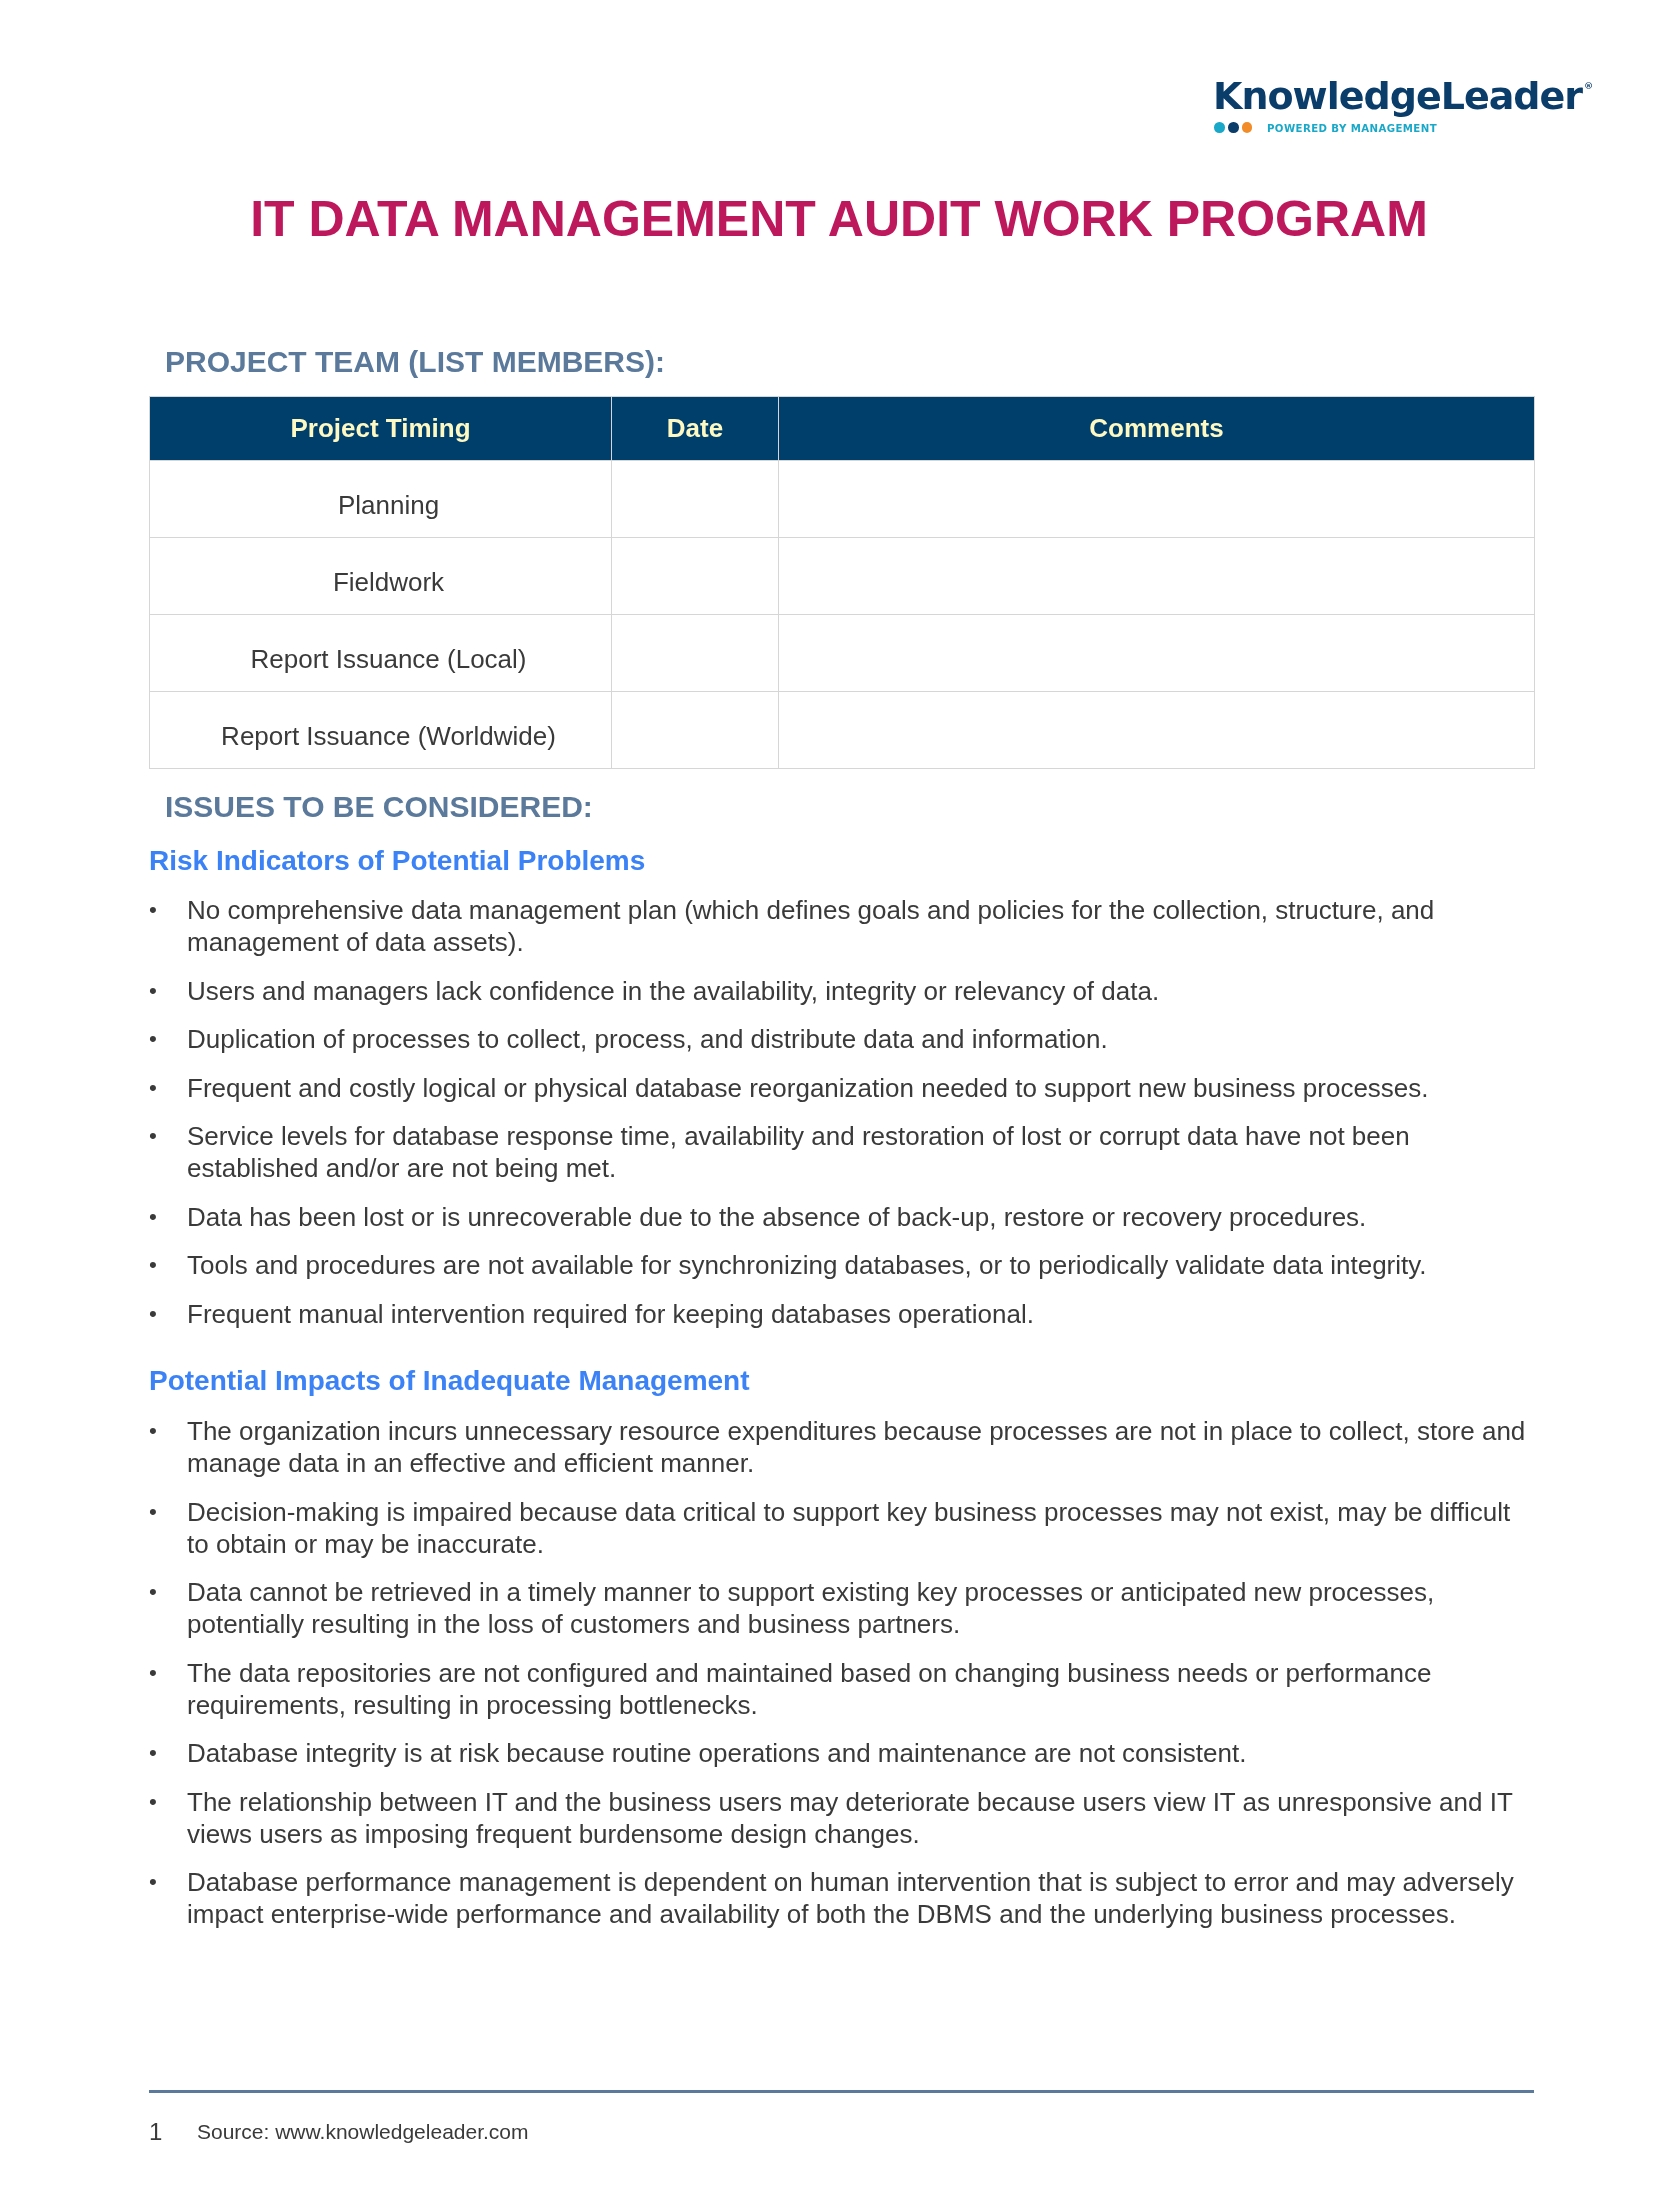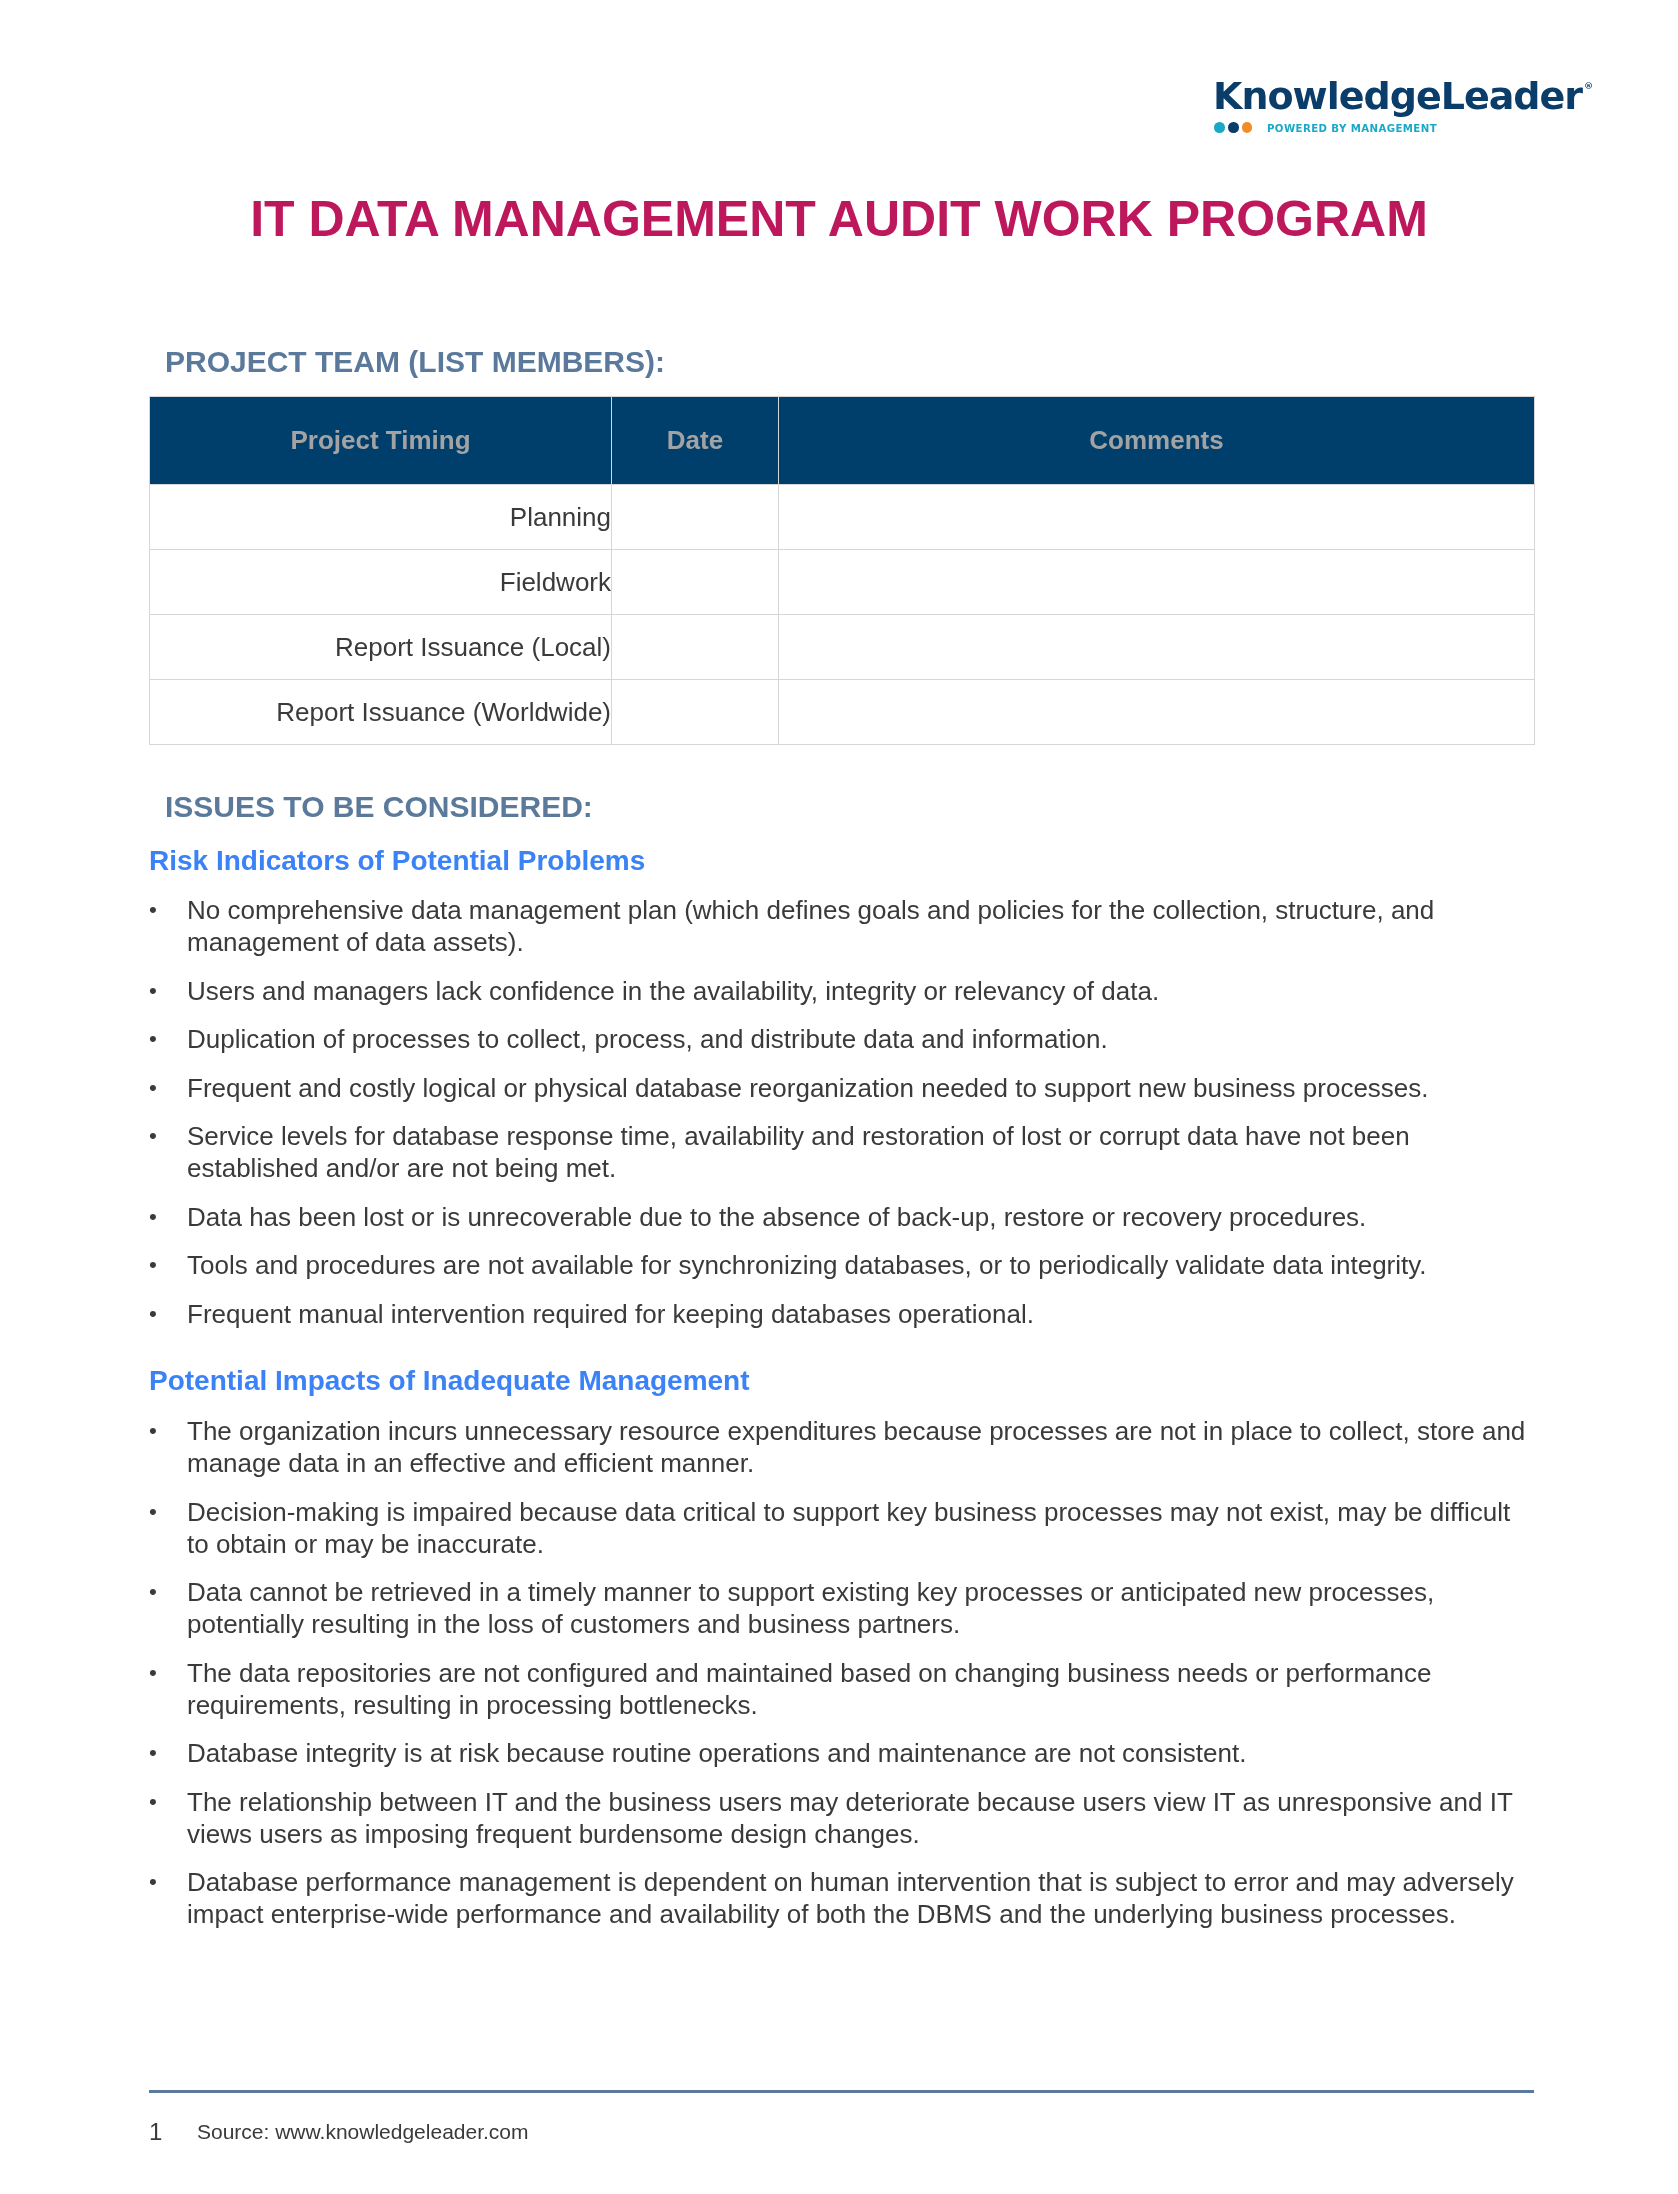--- a/index.html
+++ b/index.html
@@ -21,22 +21,22 @@
   #doc-title { left: 0; width: 1678px; top: 193px; text-align: center; font-weight: bold; font-size: 50px;
                line-height: 53px; color: #be185d; margin: 0; letter-spacing: 0px; }
 
   .section-heading { left: 149px; font-weight: bold; font-size: 30px; line-height: 34px; color: #5b7a9b; margin: 16px; white-space: nowrap; }
   #project-team-heading { top: 329px; }
   #issues-heading { top: 774px; }
 
   
   #timing-table { left: 149px; top: 396px; width: 1385px; border-collapse: collapse; table-layout: fixed; }
   #timing-table th, #timing-table td { border: 1.3px solid #d6d6d6; font-size: 26px; }
-  #timing-table th { background: #003f6b; color: #a3a3a3; height: 63px; font-weight: bold; border-color: #d6d6d6; padding: 12px; }
-  #timing-table td { height: 64px; padding: 0 0 0 16px; color: #3a3a3a; text-align: right; }
+  #timing-table th { background: #003f6b; color: #fef9c3; height: 63px; font-weight: bold; border-color: #d6d6d6; padding: 0; }
+  #timing-table td { height: 64px; padding: 12px 0 0 16px; color: #3a3a3a; text-align: center; }
   #timing-table col.c1 { width: 462px; }
   #timing-table col.c2 { width: 167px; }
   #timing-table col.c3 { width: 756px; }
 
   .sub-heading { left: 149px; font-weight: bold; font-size: 28px; line-height: 33px; color: #3b82f6; margin: 0; white-space: nowrap; }
   #risk-heading { top: 844px; }
   #impacts-heading { top: 1364px; }
 
   .bullet-list { left: 149px; width: 1389px; margin: 0; padding: 0; list-style: none; }
   .bullet-list li { position: relative; padding-left: 38px; font-size: 26px; line-height: 32px; margin-bottom: 16.5px; color: #3a3a3a; }

